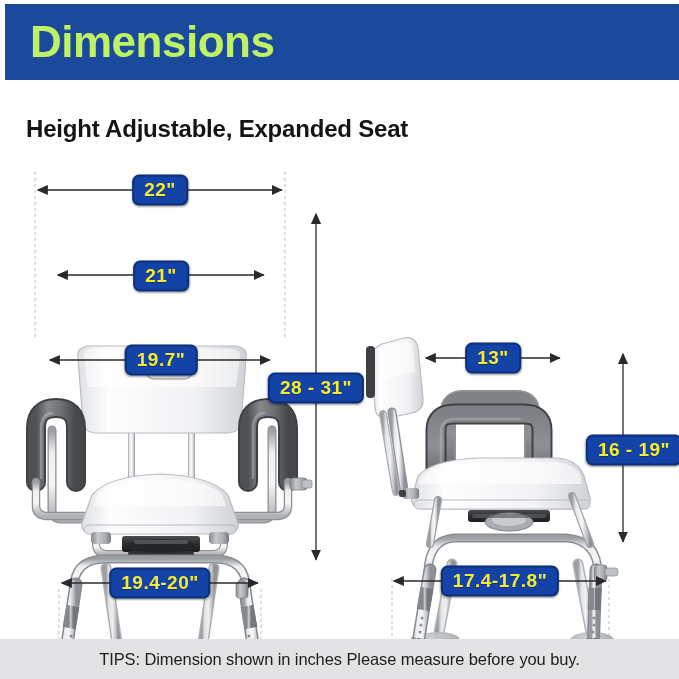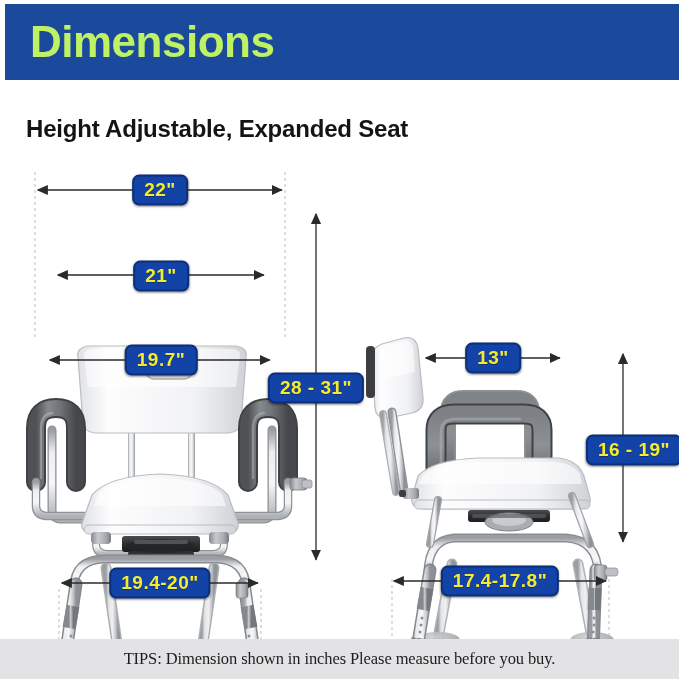--- a/index.html
+++ b/index.html
@@ -34,21 +34,21 @@
     margin-top:20px;
   }
 
   
   .footer-band{
     position:absolute;left:0;top:639px;width:679px;height:40px;
     background:#e3e3e5;
     display:flex;align-items:center;justify-content:center;
   }
   .footer-text{
-    font-size:16.5px;color:#1d1d1d;font-weight:normal;letter-spacing:-0.1px;font-family:Liberation Serif, serif;
+    font-size:16.5px;color:#1d1d1d;font-weight:normal;letter-spacing:-0.1px;
   }
 
   
   .stage{position:absolute;left:0;top:140px;width:679px;height:500px;}
   .stage svg{position:absolute;left:0;top:0;}
 
   
   .badge{
     position:absolute;
     background:#1343a6;

